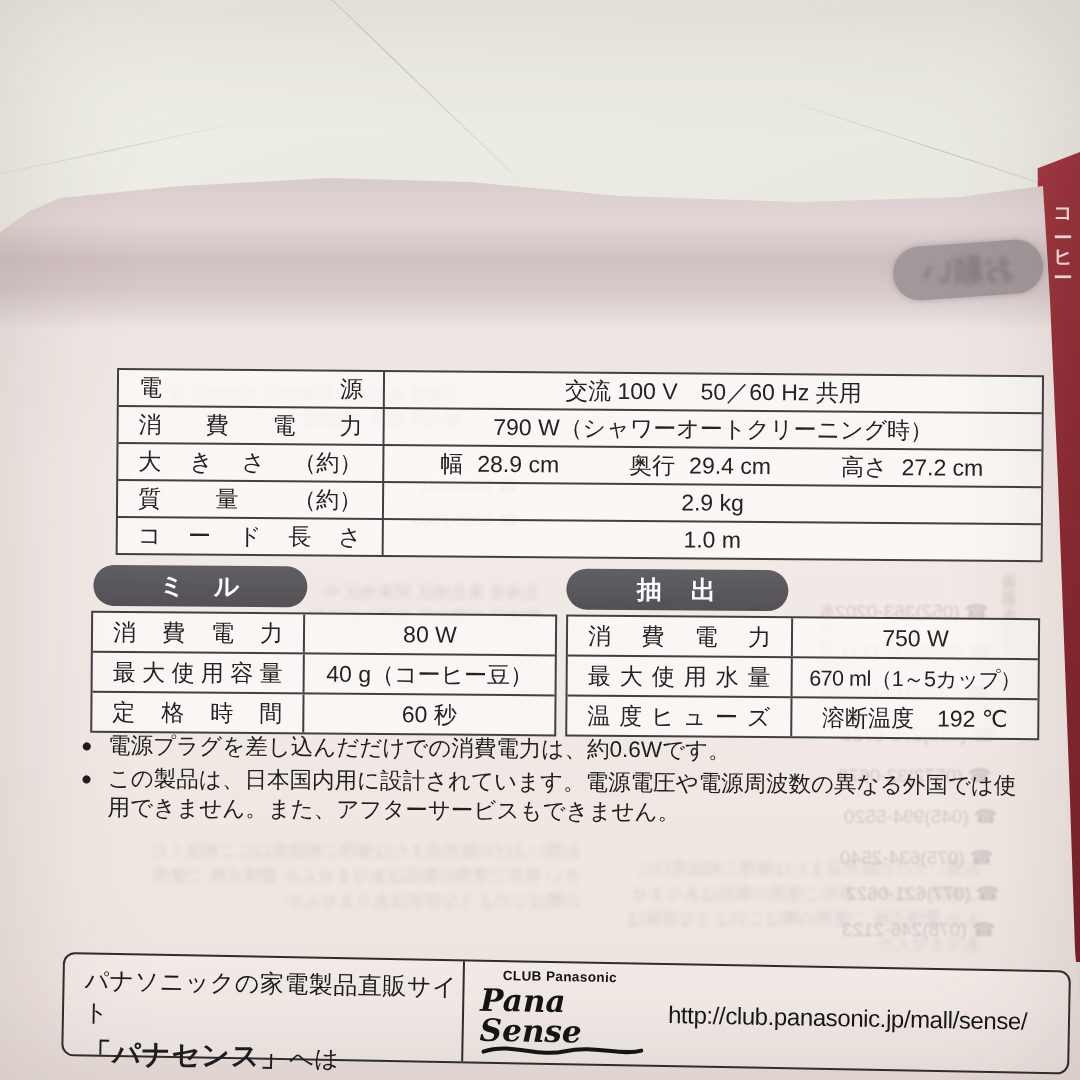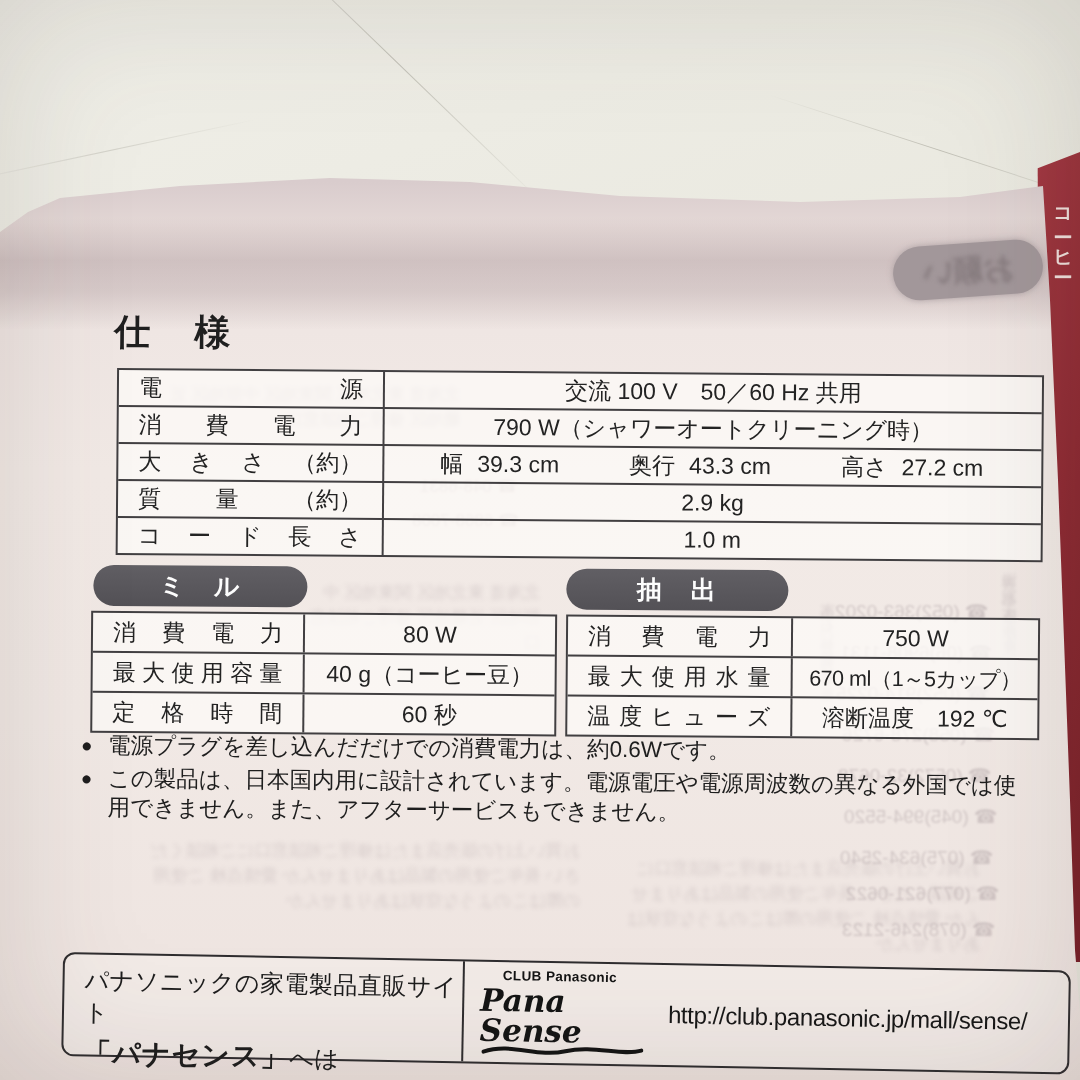--- a/index.html
+++ b/index.html
@@ -121,21 +121,20 @@
     <span class="ghost" style="left:412px;top:510px;font-size:17px;">☎ 6868-7008</span>
     <div class="ghost blob" style="left:160px;top:382px;width:300px;font-weight:bold;">北海道 東北地区 関東地区 中部地区 近畿地区 修理ご相談窓口</div>
     <div class="ghost blob" style="left:305px;top:580px;width:235px;">北海道 東北地区 関東地区 中部地区 近畿地区 修理ご相談窓口</div>
     <div class="ghost blob" style="left:150px;top:838px;width:430px;">お買い上げの販売店または修理ご相談窓口にご相談ください 長年ご使用の製品はありませんか 愛情点検 ご使用の際はこのような症状はありませんか</div>
     <div class="ghost blob" style="left:620px;top:856px;width:360px;">お買い上げの販売店または修理ご相談窓口にご相談ください 長年ご使用の製品はありませんか 愛情点検 ご使用の際はこのような症状はありませんか</div>
     <div class="ghost vert" style="left:818px;top:590px;height:400px;">富山 石川 福井 愛知 岐阜 三重</div>
     <div class="ghost vert" style="left:1000px;top:560px;height:300px;">滋賀 京都 大阪 兵庫 奈良</div>
 
     <div class="tilt">
 
-      <div class="page-title">仕　様</div>
 
       <div class="spec-table t-main">
         <div class="spec-row">
           <div class="cell-label spread">
               <span>電</span>
               <span>源</span>
             </div>
           <div class="cell-value">交流 100 V　50／60 Hz 共用</div>
         </div>
         <div class="spec-row">
@@ -148,22 +147,22 @@
           <div class="cell-value">790 W（シャワーオートクリーニング時）</div>
         </div>
         <div class="spec-row">
           <div class="cell-label spread">
               <span>大</span>
               <span>き</span>
               <span>さ</span>
               <span>（約）</span>
             </div>
           <div class="dims">
-            <span class="dim"><span class="dim-name">幅</span><span>39.3 cm</span></span>
-            <span class="dim"><span class="dim-name">奥行</span><span>43.3 cm</span></span>
+            <span class="dim"><span class="dim-name">幅</span><span>28.9 cm</span></span>
+            <span class="dim"><span class="dim-name">奥行</span><span>29.4 cm</span></span>
             <span class="dim"><span class="dim-name">高さ</span><span>27.2 cm</span></span>
           </div>
         </div>
         <div class="spec-row">
           <div class="cell-label spread">
               <span>質</span>
               <span>量</span>
               <span>（約）</span>
             </div>
           <div class="cell-value">2.9 kg</div>

